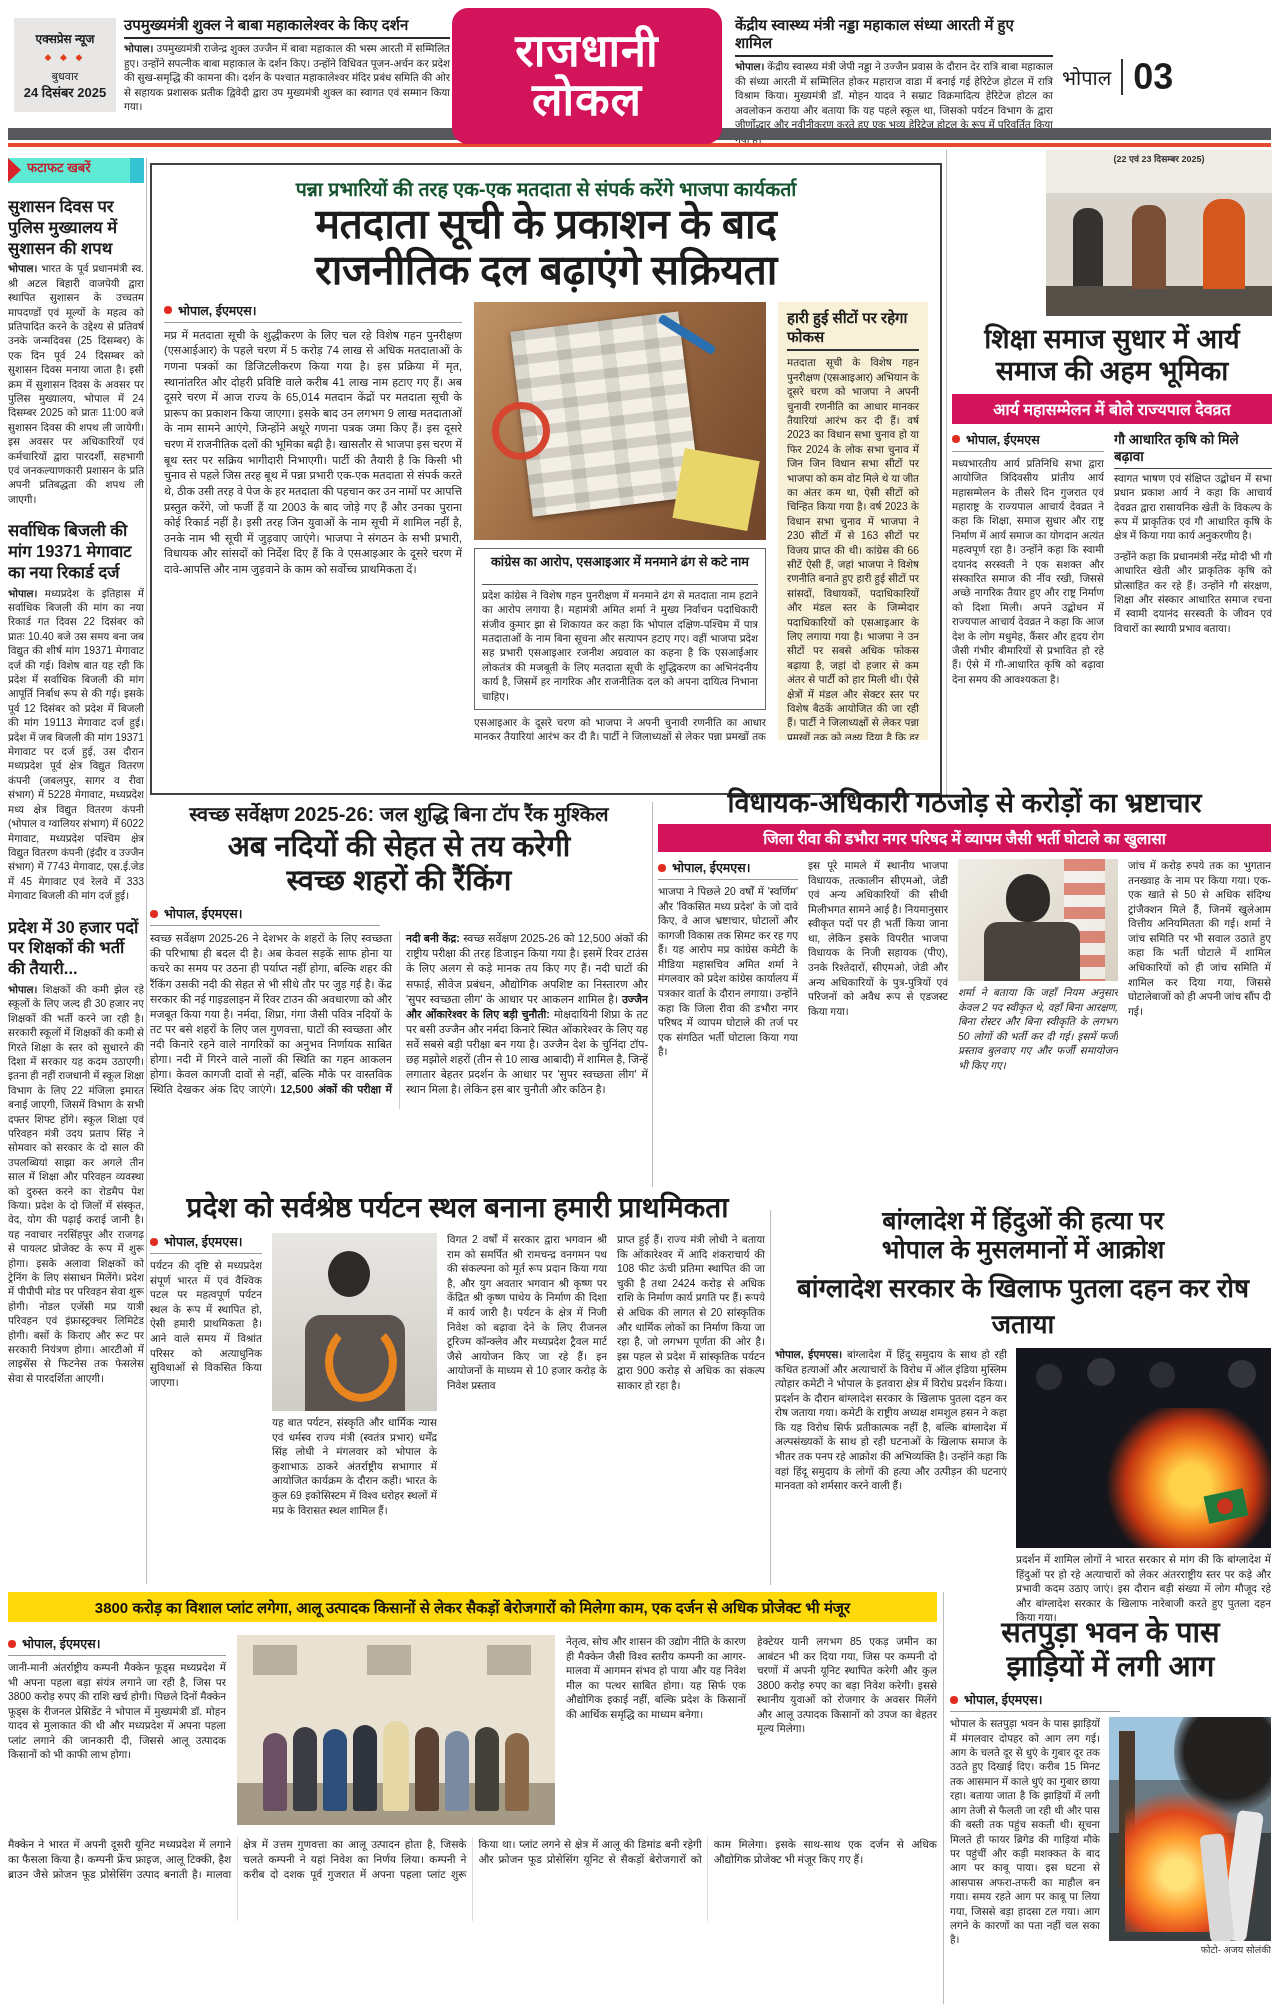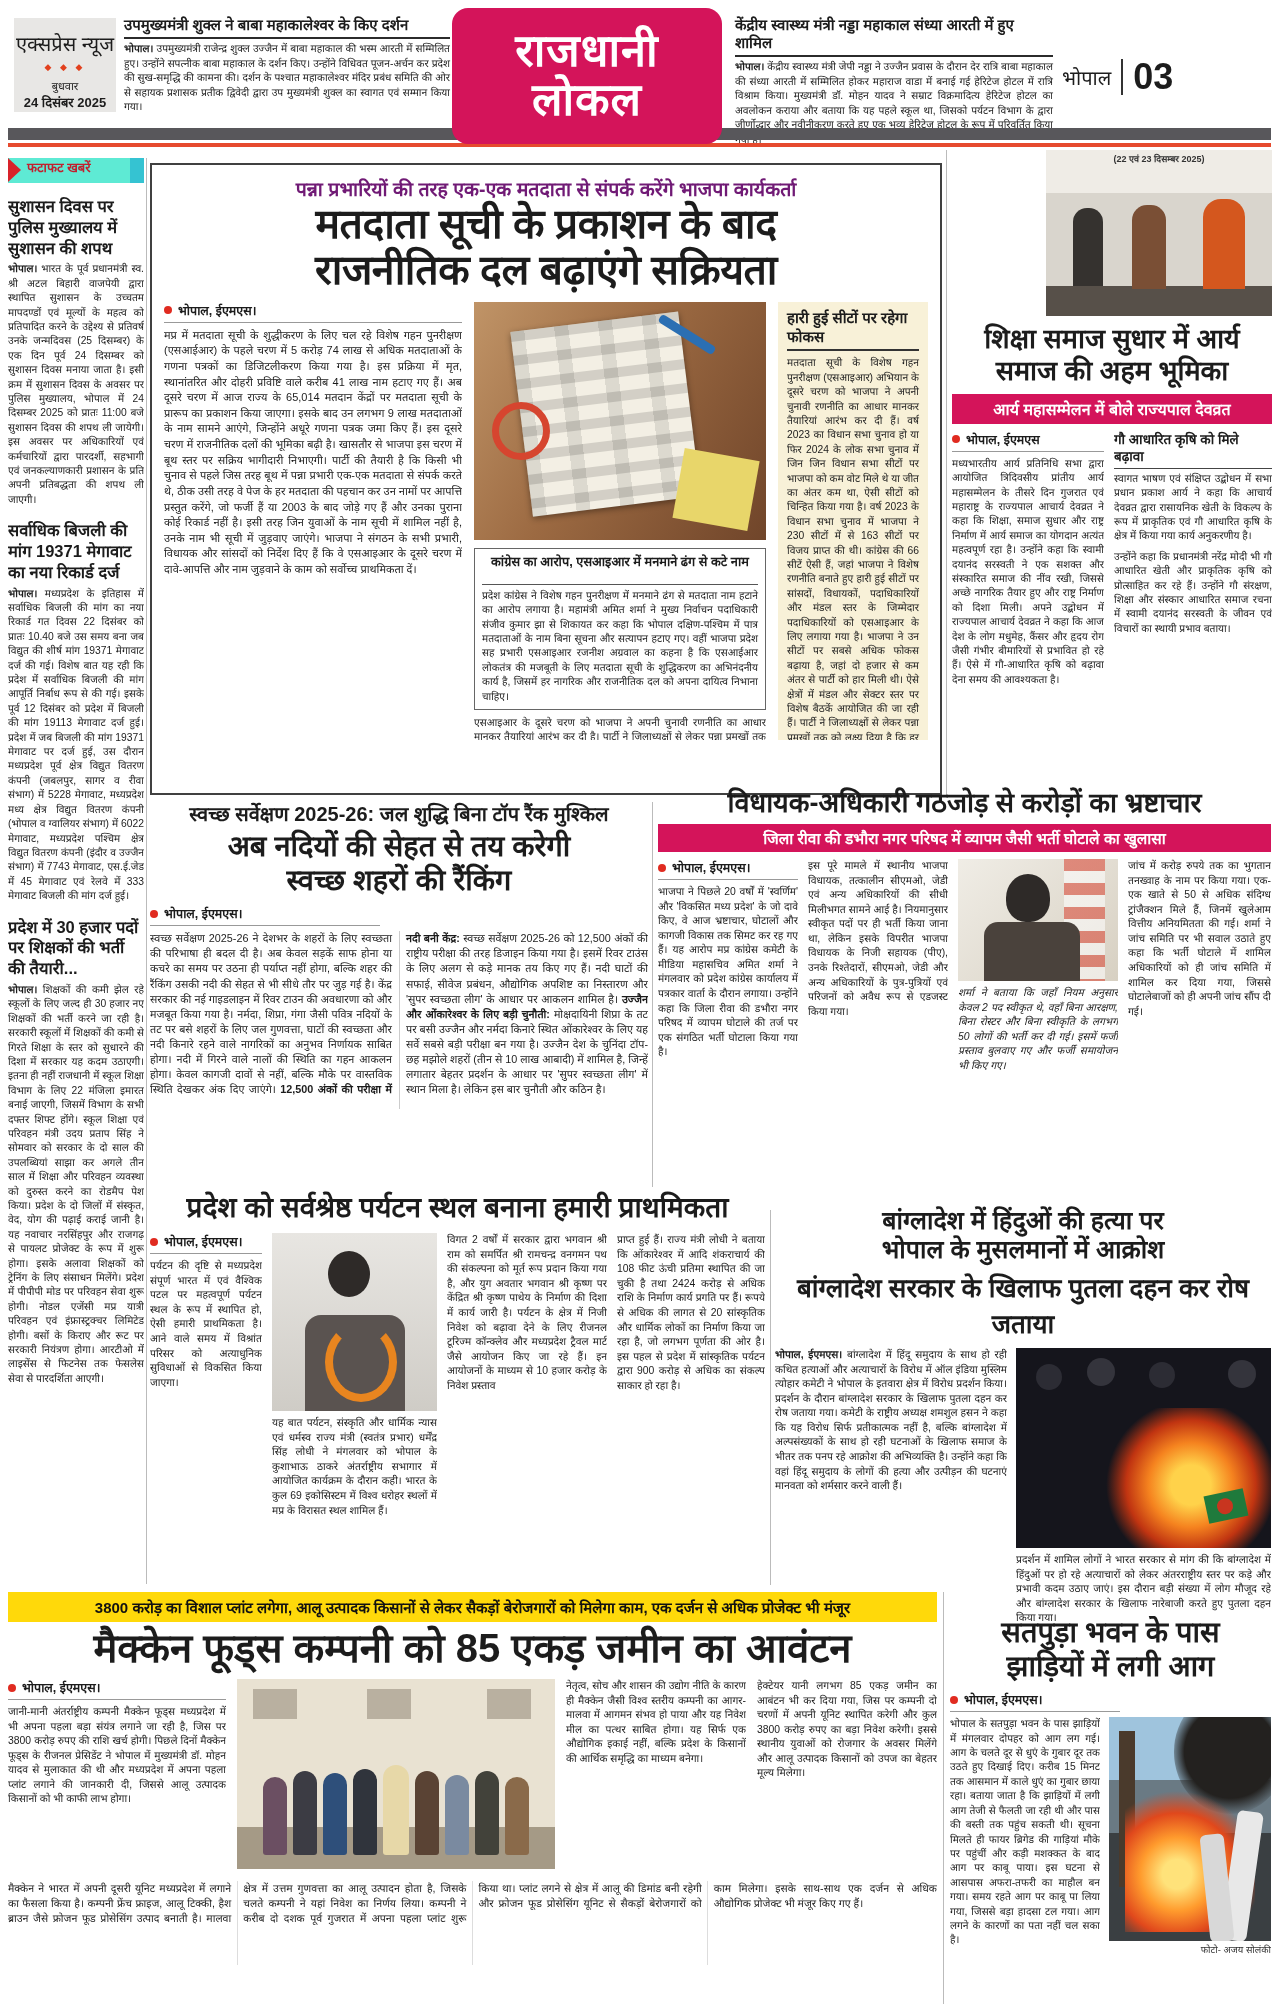--- a/index.html
+++ b/index.html
@@ -1,21 +1,21 @@
 <!DOCTYPE html>
 <html><head>
 <meta charset="utf-8">
 <style>
   html,body{margin:0;padding:0;background:#efefef;}
   .page{position:relative;width:1279px;height:2008px;background:#ffffff;margin:0 auto;
         font-family:"Liberation Sans","DejaVu Sans",sans-serif;color:#1c1c1c;overflow:hidden;}
   .abs{position:absolute;}
   
   .masthead{left:14px;top:18px;width:102px;height:94px;background:#e8e7e5;text-align:center;padding-top:12px;box-sizing:border-box;}
-  .m-title{font-size:20px;font-weight:400;}
+  .m-title{font-size:12px;font-weight:700;}
   .m-orn{color:#e2401d;font-size:9px;letter-spacing:3px;margin-top:5px;}
   .m-day{font-size:11px;margin-top:6px;}
   .m-date{font-size:13px;font-weight:800;}
   .brief{width:326px;}
   .brief h3{font-size:15px;font-weight:800;margin:0 0 3px 0;border-bottom:2px solid #2b2b2b;padding-bottom:3px;line-height:1.2;}
   .brief p{font-size:10.3px;line-height:1.42;text-align:justify;margin:0;}
   .badge{left:452px;top:8px;width:270px;height:136px;background:#d4145a;border-radius:16px;color:#fff;
          display:flex;flex-direction:column;align-items:center;justify-content:center;z-index:6;
          font-size:45px;font-weight:800;line-height:1.08;letter-spacing:1px;}
   .pageno{left:1062px;top:56px;display:flex;align-items:center;gap:10px;}
@@ -39,21 +39,21 @@
   .byl{display:flex;align-items:center;gap:6px;border-bottom:1px solid #999;padding-bottom:3px;margin-bottom:5px;}
   .dot{width:8px;height:8px;border-radius:50%;background:#e02b20;flex:none;}
   .byl b{font-size:12.5px;}
   .jtxt{font-size:11px;line-height:1.42;text-align:justify;margin:0;}
   .jtxt-s{font-size:10.3px;line-height:1.4;text-align:justify;margin:0;}
   .pinkbar{background:#d4145a;color:#fff;font-weight:800;text-align:center;}
   .photo{position:relative;overflow:hidden;}
   .credit{font-size:9.5px;text-align:right;margin-top:2px;color:#333;}
   
   .leadbox{left:150px;top:163px;width:792px;height:632px;border:2px solid #404040;box-sizing:border-box;padding:6px 12px;background:#fff;}
-  .lead-kicker{text-align:center;color:#701a75;font-weight:800;font-size:19.5px;margin-top:4px;}
+  .lead-kicker{text-align:center;color:#14532d;font-weight:800;font-size:19.5px;margin-top:4px;}
   .lead-hl{text-align:center;font-weight:900;font-size:41px;line-height:1.12;letter-spacing:-0.5px;}
   .lead-cols{display:flex;gap:12px;margin-top:8px;height:438px;overflow:hidden;}
   .lc1{width:298px;overflow:hidden;}
   .lc2{width:292px;overflow:hidden;}
   .lc3{flex:1;background:#f8f1d8;padding:7px 9px;box-sizing:border-box;overflow:hidden;}
   .capbox{border:1.5px solid #666;margin-top:8px;padding:5px 7px;}
   .capbox h5{font-size:12.8px;font-weight:800;text-align:center;margin:0 0 4px 0;border-bottom:1.5px solid #555;padding-bottom:14px;line-height:1.25;}
   .boxtitle{font-size:15px;font-weight:800;border-bottom:2px solid #333;padding-bottom:3px;margin:0 0 5px 0;line-height:1.25;}
   
   .arya{left:952px;top:150px;width:320px;}
@@ -317,21 +317,20 @@
           </div>
         </div>
         <p style="margin-top:5px;">प्रदर्शन में शामिल लोगों ने भारत सरकार से मांग की कि बांग्लादेश में हिंदुओं पर हो रहे अत्याचारों को लेकर अंतरराष्ट्रीय स्तर पर कड़े और प्रभावी कदम उठाए जाएं। इस दौरान बड़ी संख्या में लोग मौजूद रहे और बांग्लादेश सरकार के खिलाफ नारेबाजी करते हुए पुतला दहन किया गया।</p>
       </div>
     </div>
   </div>
 
   <div class="abs banner">3800 करोड़ का विशाल प्लांट लगेगा, आलू उत्पादक किसानों से लेकर सैकड़ों बेरोजगारों को मिलेगा काम, एक दर्जन से अधिक प्रोजेक्ट भी मंजूर</div>
 
   <div class="abs mcc">
-    <div class="mcc-hl">मैक्केन फूड्स कम्पनी को 85 एकड़ जमीन का आवंटन</div>
     <div class="mcc-cols">
       <div style="width:218px;overflow:hidden;">
         <div class="byl">
             <span class="dot"></span>
             <b>भोपाल, ईएमएस।</b>
           </div>
         <p>जानी-मानी अंतर्राष्ट्रीय कम्पनी मैक्केन फूड्स मध्यप्रदेश में भी अपना पहला बड़ा संयंत्र लगाने जा रही है, जिस पर 3800 करोड़ रुपए की राशि खर्च होगी। पिछले दिनों मैक्केन फूड्स के रीजनल प्रेसिडेंट ने भोपाल में मुख्यमंत्री डॉ. मोहन यादव से मुलाकात की थी और मध्यप्रदेश में अपना पहला प्लांट लगाने की जानकारी दी, जिससे आलू उत्पादक किसानों को भी काफी लाभ होगा।</p>
       </div>
       <div style="width:318px;">
         <div class="photo" style="height:190px;background:linear-gradient(#e9e2d2 0 78%,#a59a86 78% 100%);display:flex;align-items:flex-end;justify-content:center;gap:6px;padding-bottom:14px;box-sizing:border-box;">

